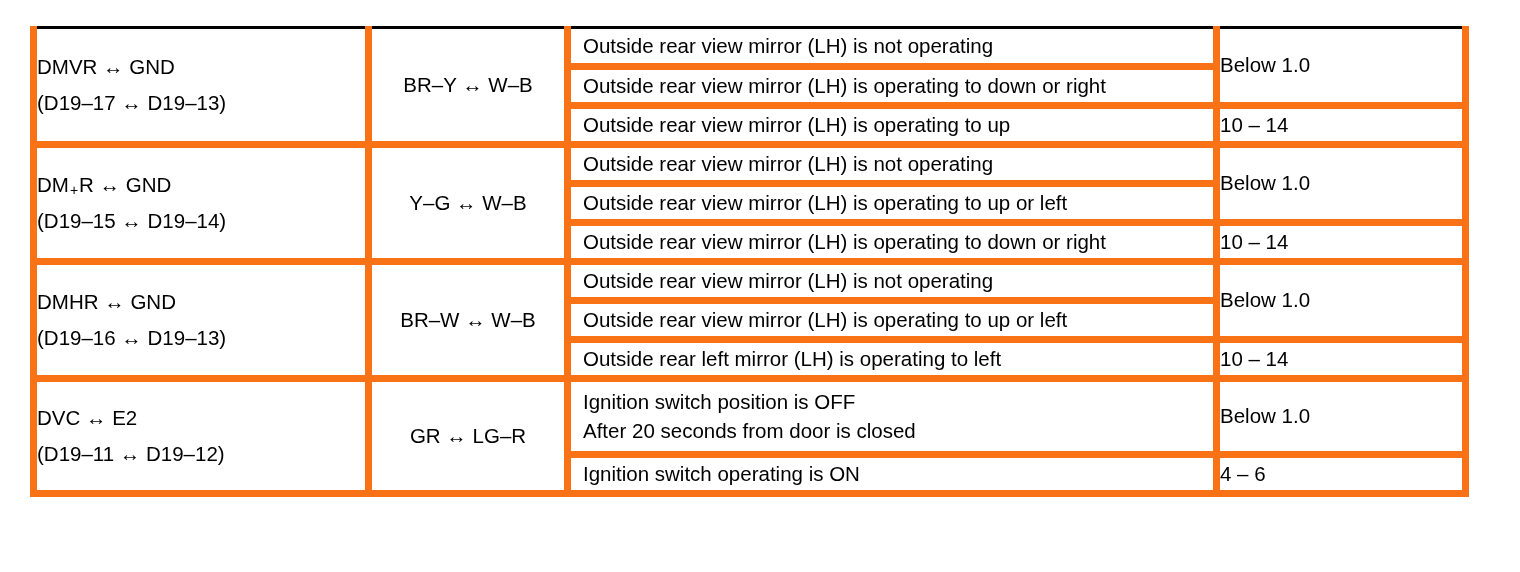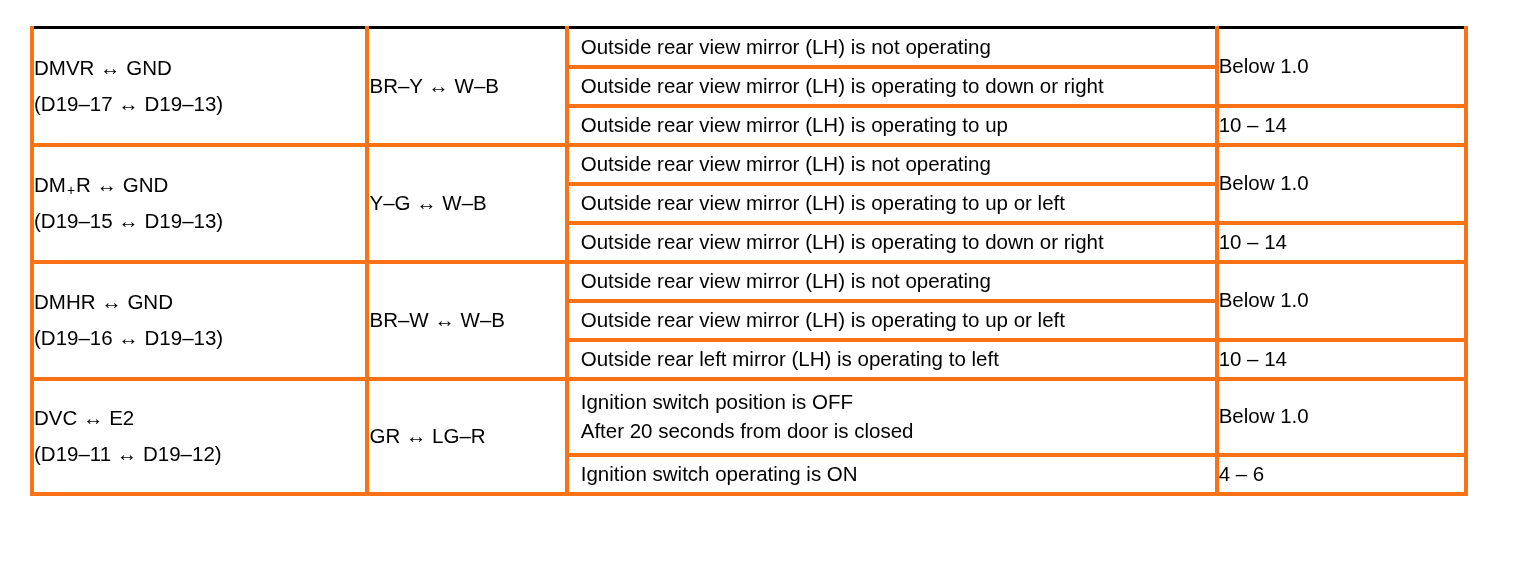--- a/index.html
+++ b/index.html
@@ -34,21 +34,21 @@
     border: 3px solid #000000;
     background: #ffffff;
   }
 
   .spec-table col.c-terminal { width: 335px; }
   .spec-table col.c-wiring   { width: 199px; }
   .spec-table col.c-cond     { width: 649px; }
   .spec-table col.c-value    { width: 249px; }
 
   .spec-table td {
-    border: 4px solid #f97316;
+    border: 7px solid #f97316;
     padding: 0;
     vertical-align: middle;
     font-size: 20.5px;
     line-height: 1.28;
     background: #ffffff;
   }
 
   
   .spec-table tr.group-start > td {
     border-top: 3px solid #000000;
@@ -62,20 +62,21 @@
     white-space: nowrap;
     border-right: 3px solid #000000 !important;
     margin-left: 37px;
   }
   .cell-terminal .line {
     display: block;
     padding: 5px 0;
   }
 
   .cell-wiring {
+    text-align: center;
     white-space: nowrap;
     padding: 6px 4px;
     border-right: 3px solid #000000 !important;
   }
 
   .cell-condition {
     padding: 7px 0 7px 10px;
     white-space: nowrap;
     height: 39px;
     box-sizing: border-box;
@@ -133,21 +134,21 @@
         </tr>
         <tr>
           <td class="cell-condition">
             <span class="line">Outside rear view mirror (LH) is operating to up</span>
           </td>
           <td class="cell-value" rowspan="1">10 – 14</td>
         </tr>
         <tr class="group-start">
           <td class="cell-terminal" rowspan="3">
             <span class="line">DM<span class="sub">+</span>R ↔ GND</span>
-            <span class="line">(D19–15 ↔ D19–13)</span>
+            <span class="line">(D19–15 ↔ D19–14)</span>
           </td>
           <td class="cell-wiring" rowspan="3">Y–G ↔ W–B</td>
           <td class="cell-condition">
             <span class="line">Outside rear view mirror (LH) is not operating</span>
           </td>
           <td class="cell-value" rowspan="2">Below 1.0</td>
         </tr>
         <tr>
           <td class="cell-condition">
             <span class="line">Outside rear view mirror (LH) is operating to up or left</span>

